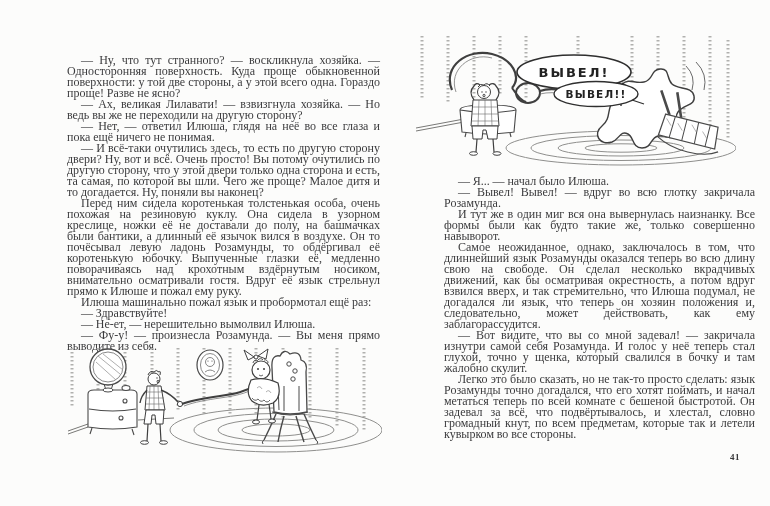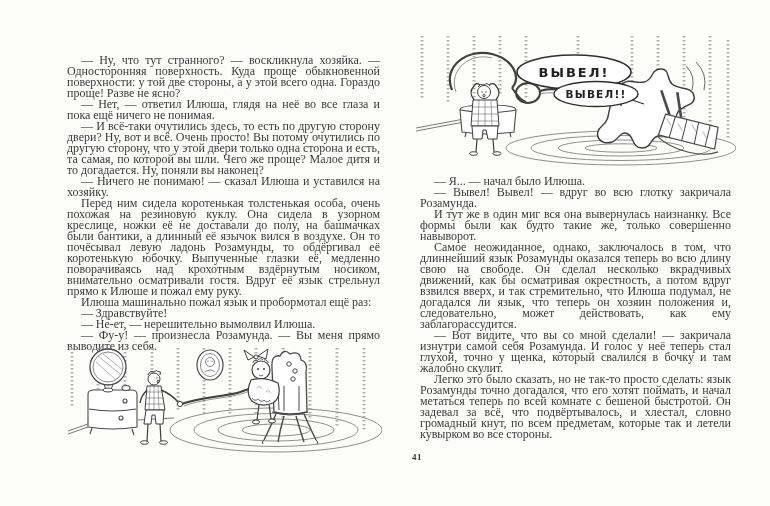--- a/index.html
+++ b/index.html
@@ -4,40 +4,40 @@
 <style>
   html,body{margin:0;padding:0}
   body{
     width:770px;height:506px;position:relative;overflow:hidden;
     background:#fcfcfb;color:#3b3b3d;
     font-family:"Liberation Serif","DejaVu Serif",serif;
   }
   .textcol{position:absolute;font-size:12px;line-height:11px;text-align:justify}
   .textcol p{margin:0;text-indent:14px;word-spacing:-0.2px}
   #left-text{left:67px;top:55px;width:313px}
-  #right-text{left:420px;top:176px;width:311px}
+  #right-text{left:444px;top:176px;width:311px}
   .illo{position:absolute}
   #illo-left{left:68px;top:348px}
   #illo-right{left:416px;top:36px}
   #page-number{
-    position:absolute;left:412px;top:452px;width:296px;text-align:left;
+    position:absolute;left:444px;top:452px;width:296px;text-align:right;
     font-size:9px;font-weight:bold;letter-spacing:.5px;color:#39393b;
   }
 </style>
 </head>
 <body>
 
 <div>
 
   <section>
     <div id="left-text" class="textcol">
       <p>— Ну, что тут странного? — воскликнула хозяйка. — Односторонняя поверхность. Куда проще обыкновенной поверхности: у той две стороны, а у этой всего одна. Гораздо проще! Разве не ясно?</p>
+      <p>— Ах, великая Лилавати! — взвизгнула хозяйка. — Но ведь вы же не переходили на другую сторону?</p>
       <p>— Нет, — ответил Илюша, глядя на неё во все глаза и пока ещё ничего не понимая.</p>
       <p>— И всё-таки очутились здесь, то есть по другую сторону двери? Ну, вот и всё. Очень просто! Вы потому очутились по другую сторону, что у этой двери только одна сторона и есть, та самая, по которой вы шли. Чего же проще? Малое дитя и то догадается. Ну, поняли вы наконец?</p>
-      <p>— Ничего не понимаю! — сказал Илюша и уставился на хозяйку.</p>
       <p>Перед ним сидела коротенькая толстенькая особа, очень похожая на резиновую куклу. Она сидела в узорном креслице, ножки её не доставали до полу, на башмачках были бантики, а длинный её язычок вился в воздухе. Он то почёсывал левую ладонь Розамунды, то обдёргивал её коротенькую юбочку. Выпученные глазки её, медленно поворачиваясь над крохотным вздёрнутым носиком, внимательно осматривали гостя. Вдруг её язык стрельнул прямо к Илюше и пожал ему руку.</p>
       <p>Илюша машинально пожал язык и пробормотал ещё раз:</p>
       <p>— Здравствуйте!</p>
       <p>— Не-ет, — нерешительно вымолвил Илюша.</p>
       <p>— Фу-у! — произнесла Розамунда. — Вы меня прямо выводите из себя.</p>
     </div>
 
     <svg id="illo-left" class="illo" width="314" height="112" viewBox="0 0 314 112">
       <g stroke="#b0b0ae" stroke-width="3" stroke-dasharray="1.6 2.4" fill="none">
         <line x1="4" y1="0" x2="4" y2="58"></line>
@@ -215,20 +215,20 @@
         <ellipse cx="180" cy="58" rx="42" ry="12.5" fill="#fff" stroke="#2f2f2f" stroke-width="1.4"></ellipse>
         <text x="180" y="62" text-anchor="middle" font-family="DejaVu Sans, sans-serif" font-size="10.5" font-weight="bold" letter-spacing="1.2" fill="#222">ВЫВЕЛ!!</text>
       </g>
     </svg>
 
     <div id="right-text" class="textcol">
       <p>— Я... — начал было Илюша.</p>
       <p>— Вывел! Вывел! — вдруг во всю глотку закричала Розамунда.</p>
       <p>И тут же в один миг вся она вывернулась наизнанку. Все формы были как будто такие же, только совершенно навыворот.</p>
       <p>Самое неожиданное, однако, заключалось в том, что длиннейший язык Розамунды оказался теперь во всю длину свою на свободе. Он сделал несколько вкрадчивых движений, как бы осматривая окрестность, а потом вдруг взвился вверх, и так стремительно, что Илюша подумал, не догадался ли язык, что теперь он хозяин положения и, следовательно, может действовать, как ему заблагорассудится.</p>
-      <p>— Вот видите, что вы со мной сделали! — закричала изнутри самой себя Розамунда. И голос у неё теперь стал глухой, точно у щенка, который свалился в бочку и там жалобно скулит.</p>
+      <p>— Вот видите, что вы со мной задевал! — закричала изнутри самой себя Розамунда. И голос у неё теперь стал глухой, точно у щенка, который свалился в бочку и там жалобно скулит.</p>
       <p>Легко это было сказать, но не так-то просто сделать: язык Розамунды точно догадался, что его хотят поймать, и начал метаться теперь по всей комнате с бешеной быстротой. Он задевал за всё, что подвёртывалось, и хлестал, словно громадный кнут, по всем предметам, которые так и летели кувырком во все стороны.</p>
     </div>
 
     <div id="page-number">41</div>
   </section>
 
 </div>
 
 </body></html>

